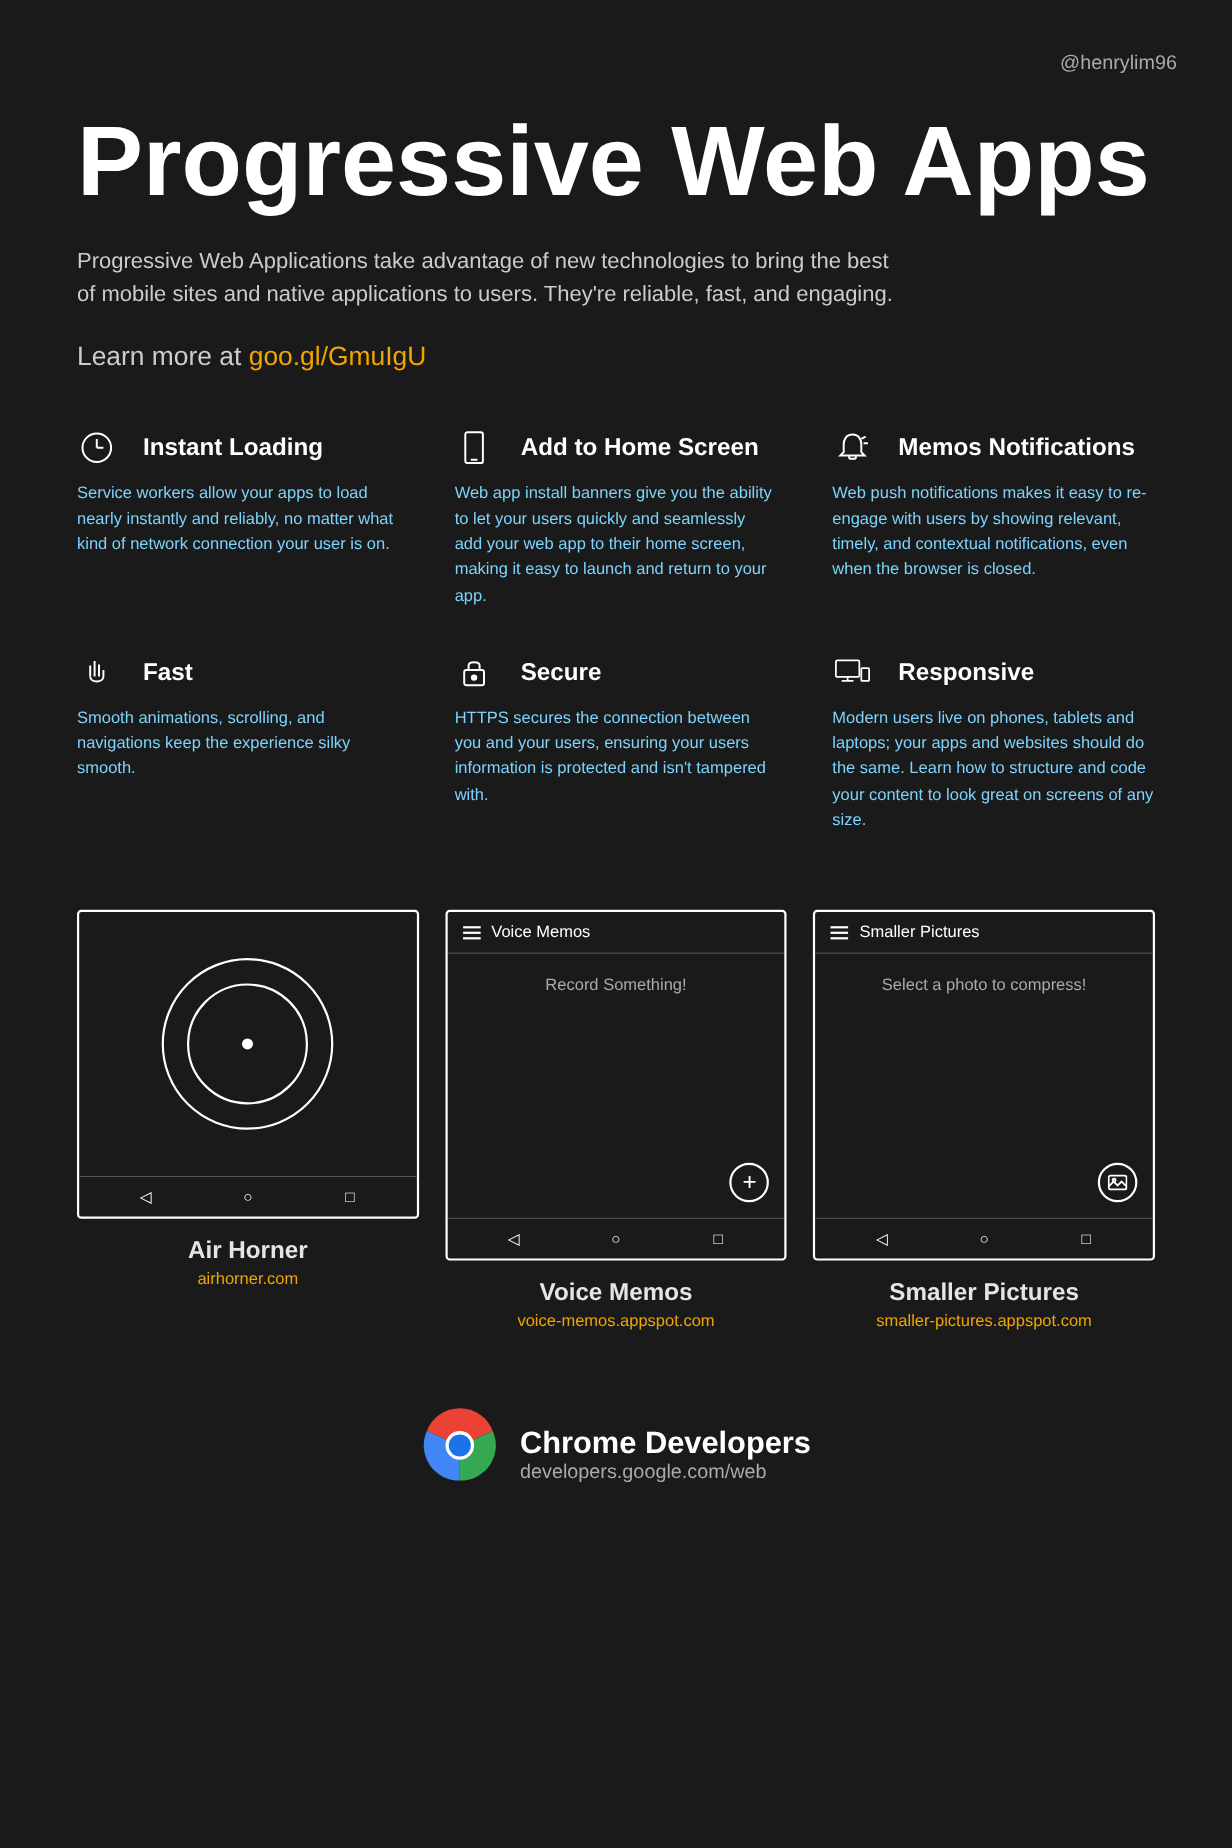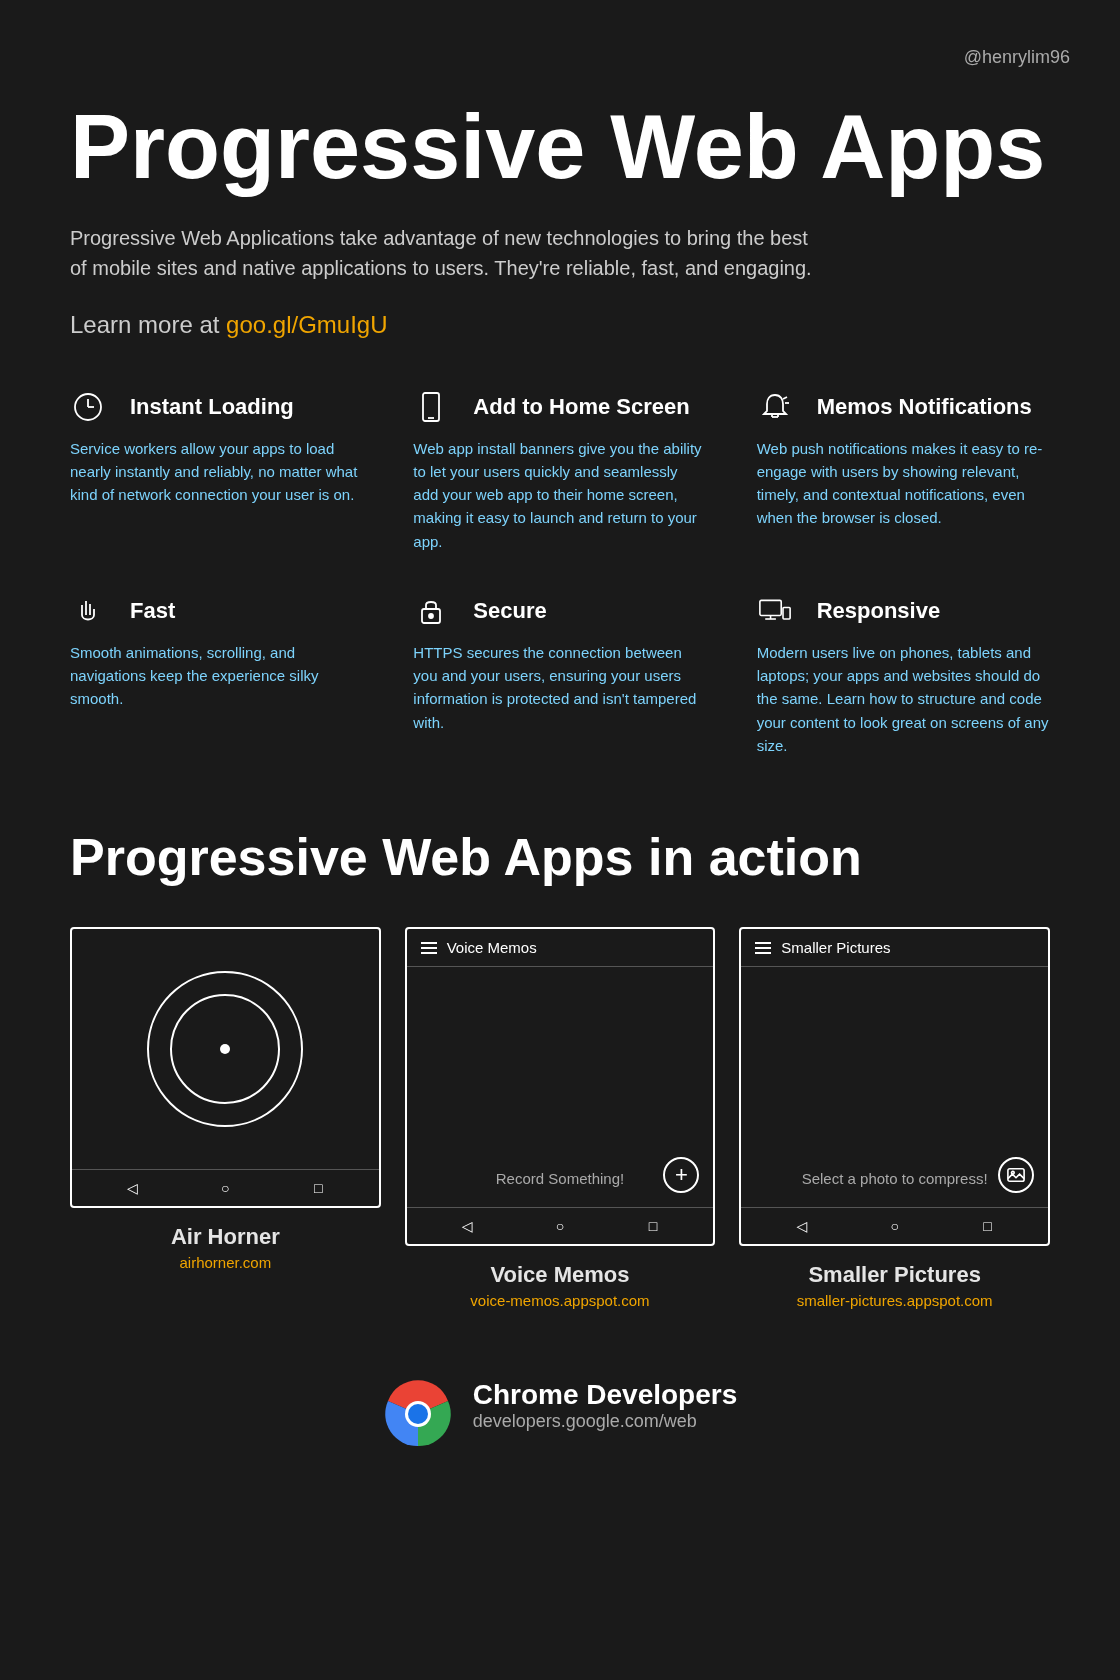--- a/index.html
+++ b/index.html
@@ -151,21 +151,21 @@
     .hamburger-icon span {
       display: block;
       width: 16px;
       height: 2px;
       background: #ffffff;
     }
 
     .phone-body {
       min-height: 240px;
       display: flex;
-      align-items: flex-end;
+      align-items: flex-start;
       justify-content: center;
       font-size: 15px;
       color: #aaaaaa;
       position: relative;
       padding: 20px;
     }
 
     .phone-fab {
       position: absolute;
       bottom: 14px;
@@ -263,21 +263,21 @@
     }
 
     .app-url {
       font-size: 15px;
       color: #f0a500;
     }
 
     
     .chrome-footer {
       display: flex;
-      align-items: flex-start;
+      align-items: flex-end;
       justify-content: center;
       gap: 20px;
       padding-top: 20px;
     }
 
     .chrome-logo {
       width: 70px;
       height: 70px;
       position: relative;
       flex-shrink: 0;
@@ -402,21 +402,20 @@
             <rect x="27" y="12" width="8" height="13" rx="1"></rect>
           </svg>
         </div>
         <span class="feature-title">Responsive</span>
       </div>
       <p class="feature-desc">Modern users live on phones, tablets and laptops; your apps and websites should do the same. Learn how to structure and code your content to look great on screens of any size.</p>
     </div>
 
   </div>
 
-  <h2 class="section-title">Progressive Web Apps in action</h2>
 
   <div class="apps-grid">
 
     <div class="app-item">
       <div class="phone-mockup">
         <div class="air-horner-container">
           <div class="concentric-circles">
             <div class="circle circle-outer"></div>
             <div class="circle circle-middle"></div>
             <div class="circle-dot"></div>

